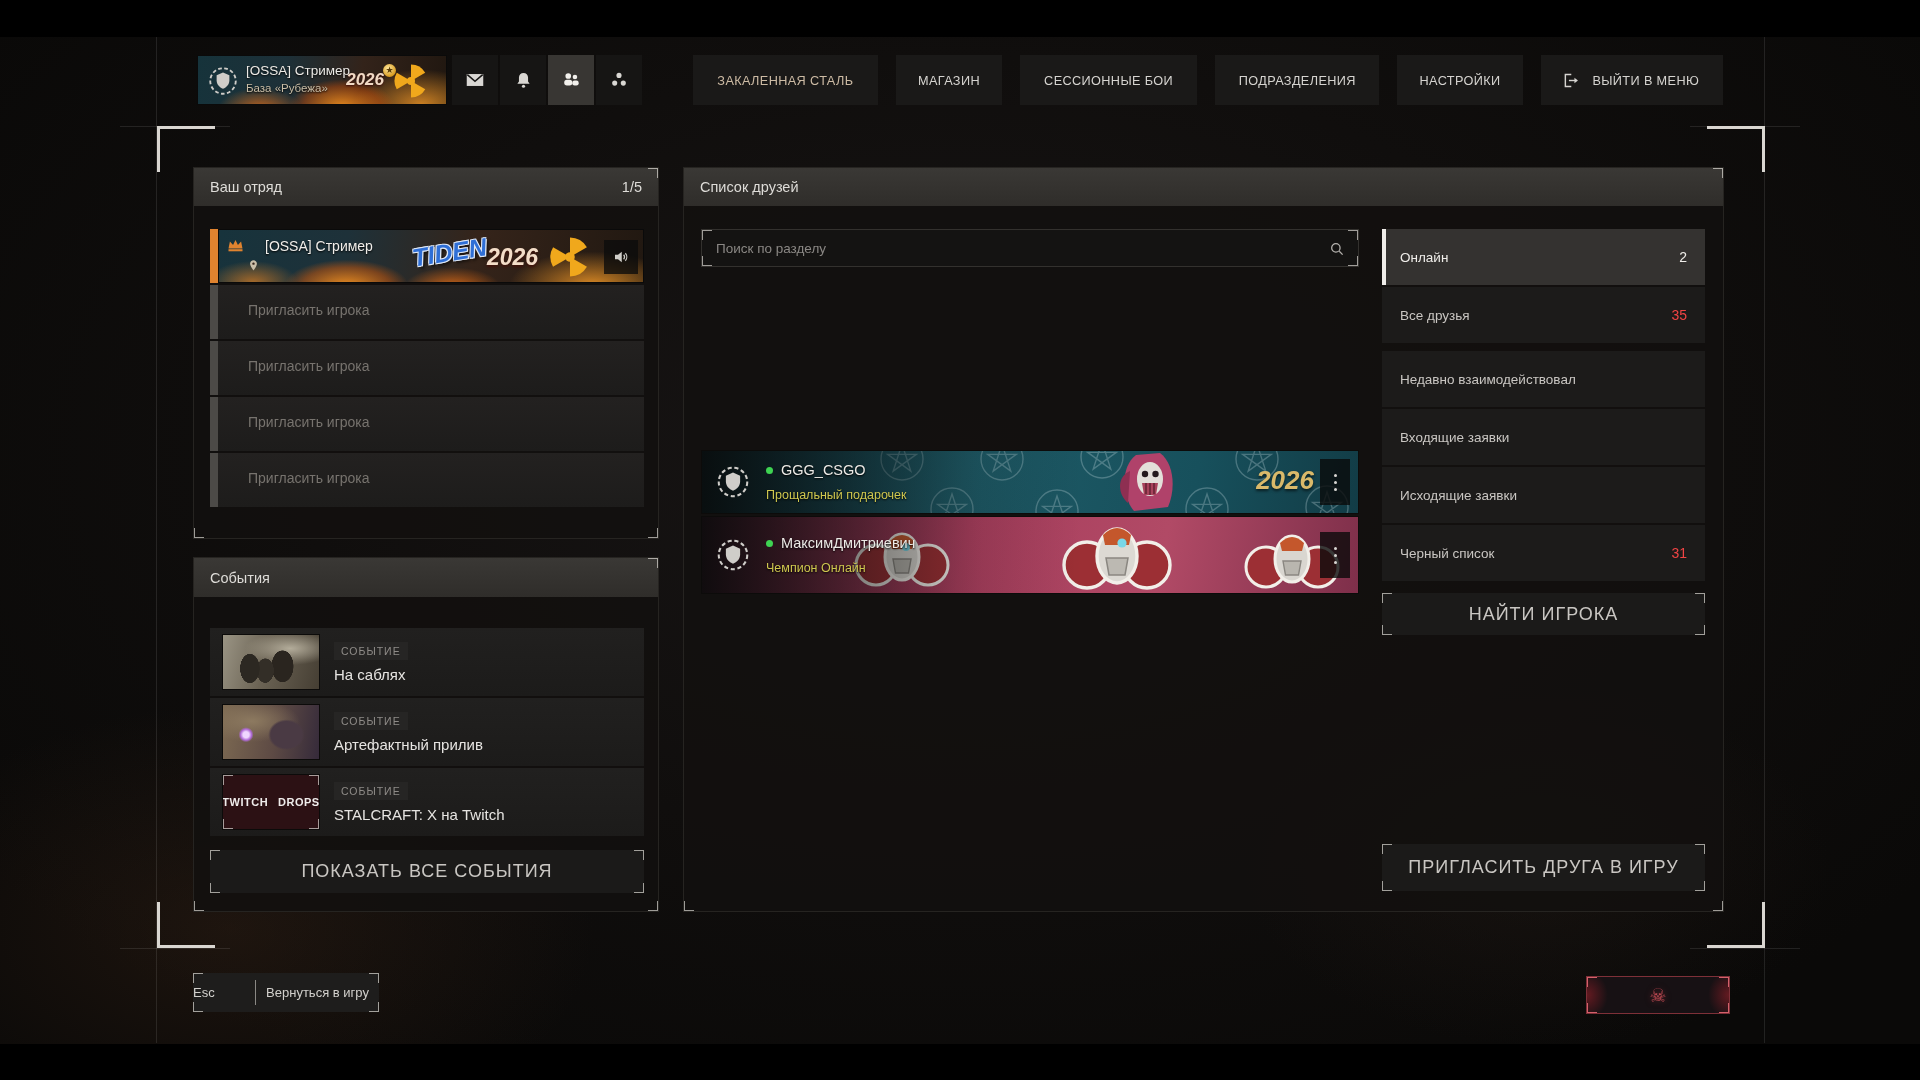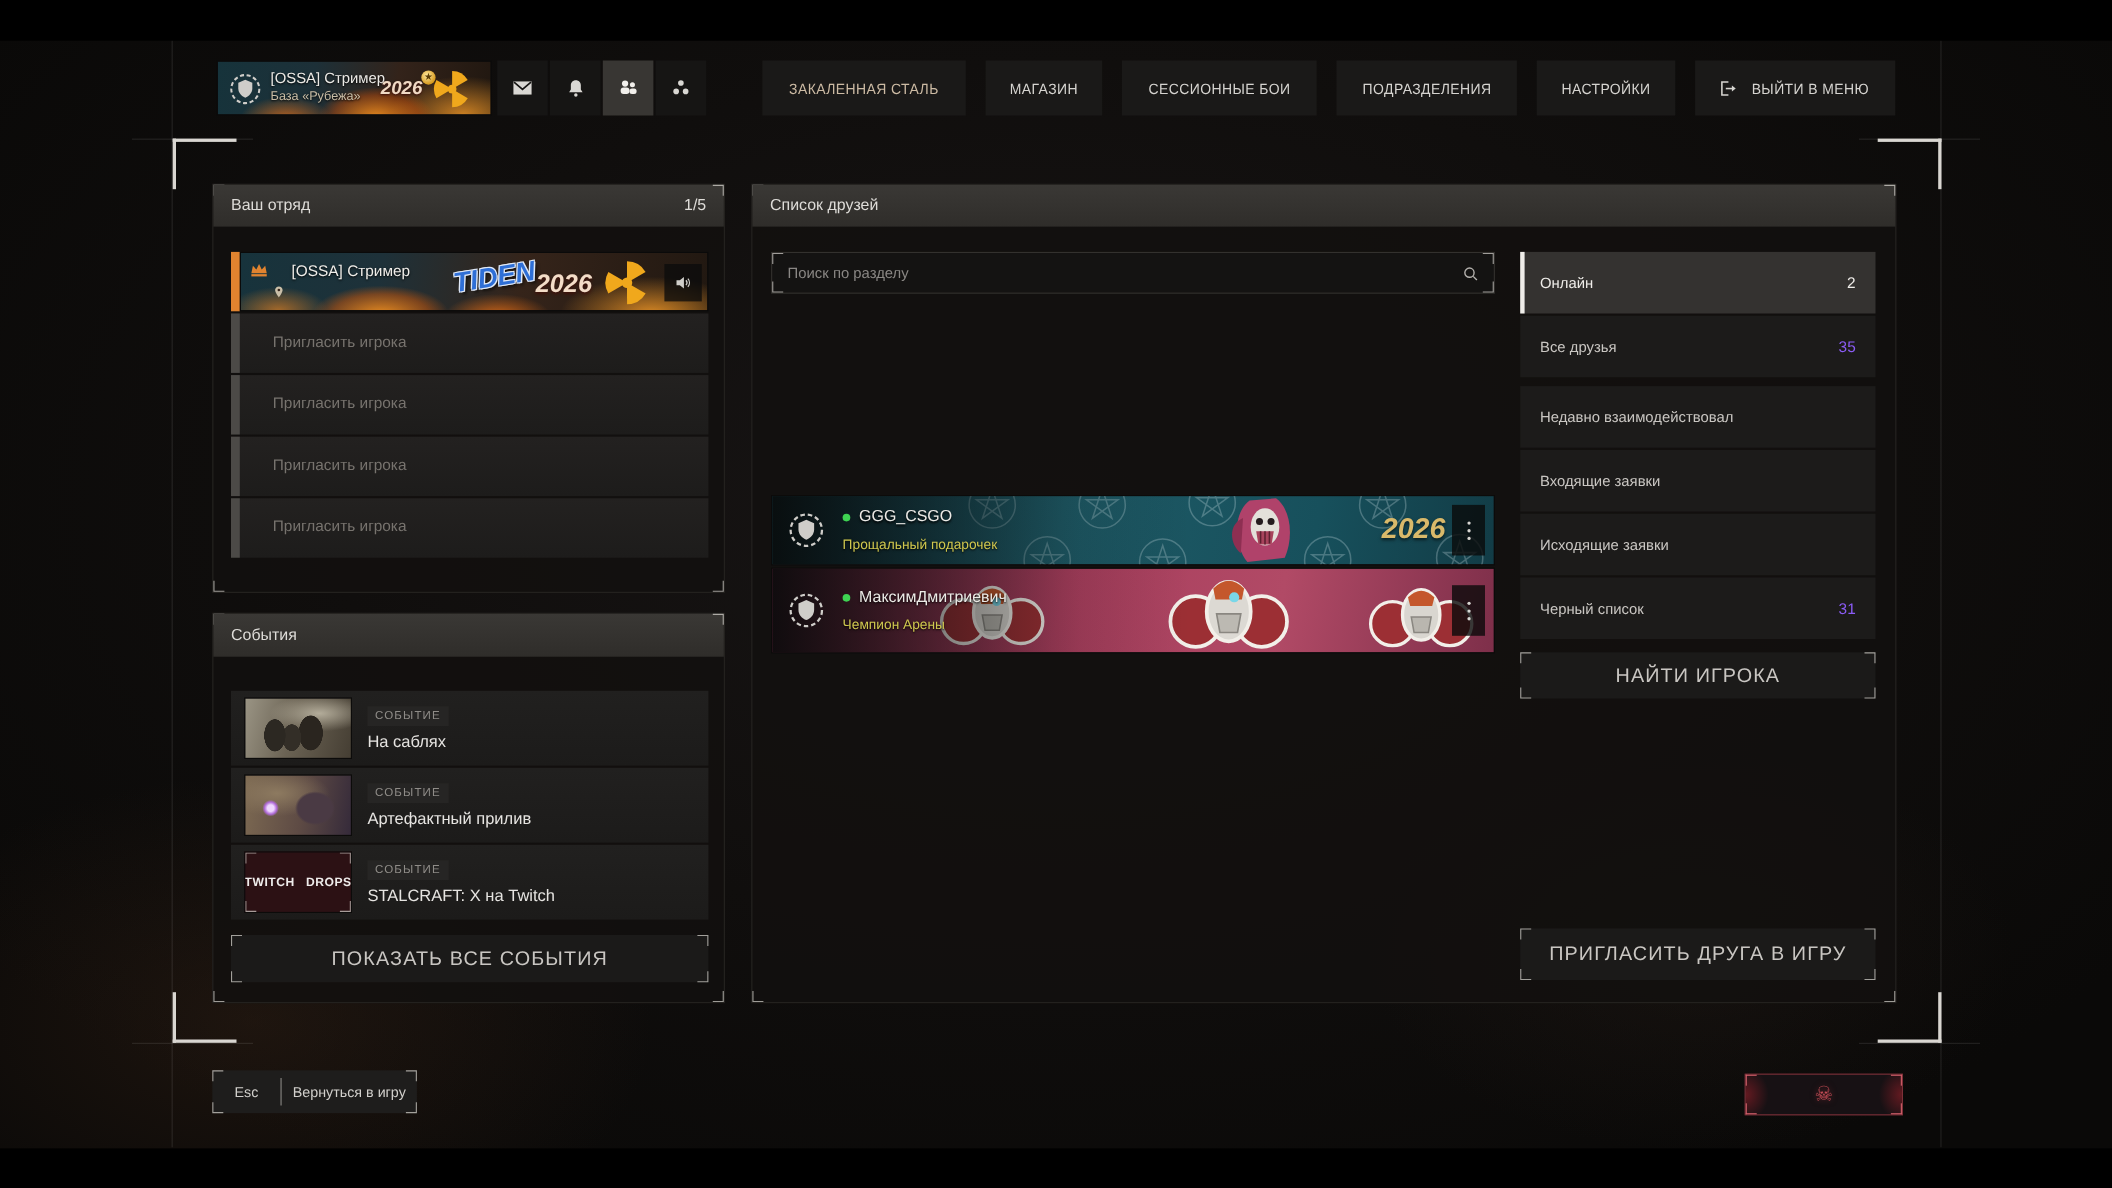--- a/index.html
+++ b/index.html
@@ -117,28 +117,28 @@
   .kebab { position:absolute; right:8px; top:50%; transform:translateY(-50%); width:30px; height:46px; background:rgba(10,10,10,.8);
     display:flex; flex-direction:column; align-items:center; justify-content:center; gap:4px; cursor:pointer; }
   .kebab i { width:3px; height:3px; border-radius:50%; background:#d8d6d2; }
   .b-ggg { height:64px; top:282px; background:linear-gradient(100deg,#14424e,#1e5a66 40%,#17505c 75%,#123c46); }
   .b-max { height:78px; top:348px; background:linear-gradient(100deg,#6d2640,#a93e5d 40%,#b14a66 70%,#7e2f4a);text-align:right; }
   .gyr { position:absolute; right:44px; top:14px; font-size:26px; font-weight:bold; font-style:italic; color:#d9b96a; text-shadow:0 2px 3px rgba(0,0,0,.6); }
 
   
   .stab { position:absolute; left:0; width:323px; height:56px; background:#1c1b1a; display:flex; align-items:center; padding:0 18px; cursor:pointer; }
   .stab .lb { font-size:13.5px; color:#c9c6c2; }
-  .stab .ct { margin-left:auto; font-size:14px; color:#8b5cf6; }
+  .stab .ct { margin-left:auto; font-size:14px; color:#ef4444; }
   .stab.active { background:#343230; }
   .stab.active .lb,.stab.active .ct { color:#efede9; }
   .stab.active::before { content:""; position:absolute; left:0; top:0; width:4px; height:56px; background:#efede9; }
 
   
   .escwrap { position:absolute; left:193px; top:973px; width:186px; height:39px; background:#1e1d1c; display:flex; align-items:center; cursor:pointer; }
-  .esckey { width:62px; text-align:center; font-size:13px; color:#d2d0cc; }
+  .esckey { width:62px; text-align:left; font-size:13px; color:#d2d0cc; }
   .escdiv { width:1px; height:25px; background:#8a8884; }
   .esclbl { flex:1; text-align:center; font-size:13px; color:#d2d0cc; }
   .redbtn { position:absolute; left:1586px; top:976px; width:144px; height:38px; border:1px solid #7e3038; cursor:pointer;
     background:
       radial-gradient(26px 30px at 0% 50%, rgba(120,28,36,.8), transparent 80%),
       radial-gradient(26px 30px at 100% 50%, rgba(120,28,36,.8), transparent 80%),
       #171114;
     display:flex; align-items:center; justify-content:center; }
   .skull { color:#c04b54; font-size:19px; line-height:1; text-shadow:0 0 6px rgba(190,60,70,.5); }
 </style>
@@ -449,21 +449,21 @@
       </svg>
       <div class="shade"></div>
       <svg class="fembl" viewBox="0 0 24 24">
         <circle cx="12" cy="12" r="9" fill="none" stroke="#cfcdc9" stroke-width="1.3" stroke-dasharray="2.6 1.7"></circle>
         <path d="M12 6l4.5 2v3.5c0 3-2 5-4.5 6-2.5-1-4.5-3-4.5-6V8z" fill="#cfcdc9"></path>
       </svg>
       <div class="nrow" style="top:18px">
         <span class="dot"></span>
         <span class="fname">МаксимДмитриевич</span>
       </div>
-      <span class="fstat" style="bottom:18px">Чемпион Арены</span>
+      <span class="fstat" style="bottom:18px">Чемпион Онлайн</span>
       <div class="kebab">
           <i></i>
           <i></i>
           <i></i>
         </div>
     </div>
 
     <div style="position:absolute;left:698px;top:0;width:323px;height:745px">
       <div class="stab active" style="top:61px">
         <span class="lb">Онлайн</span>

